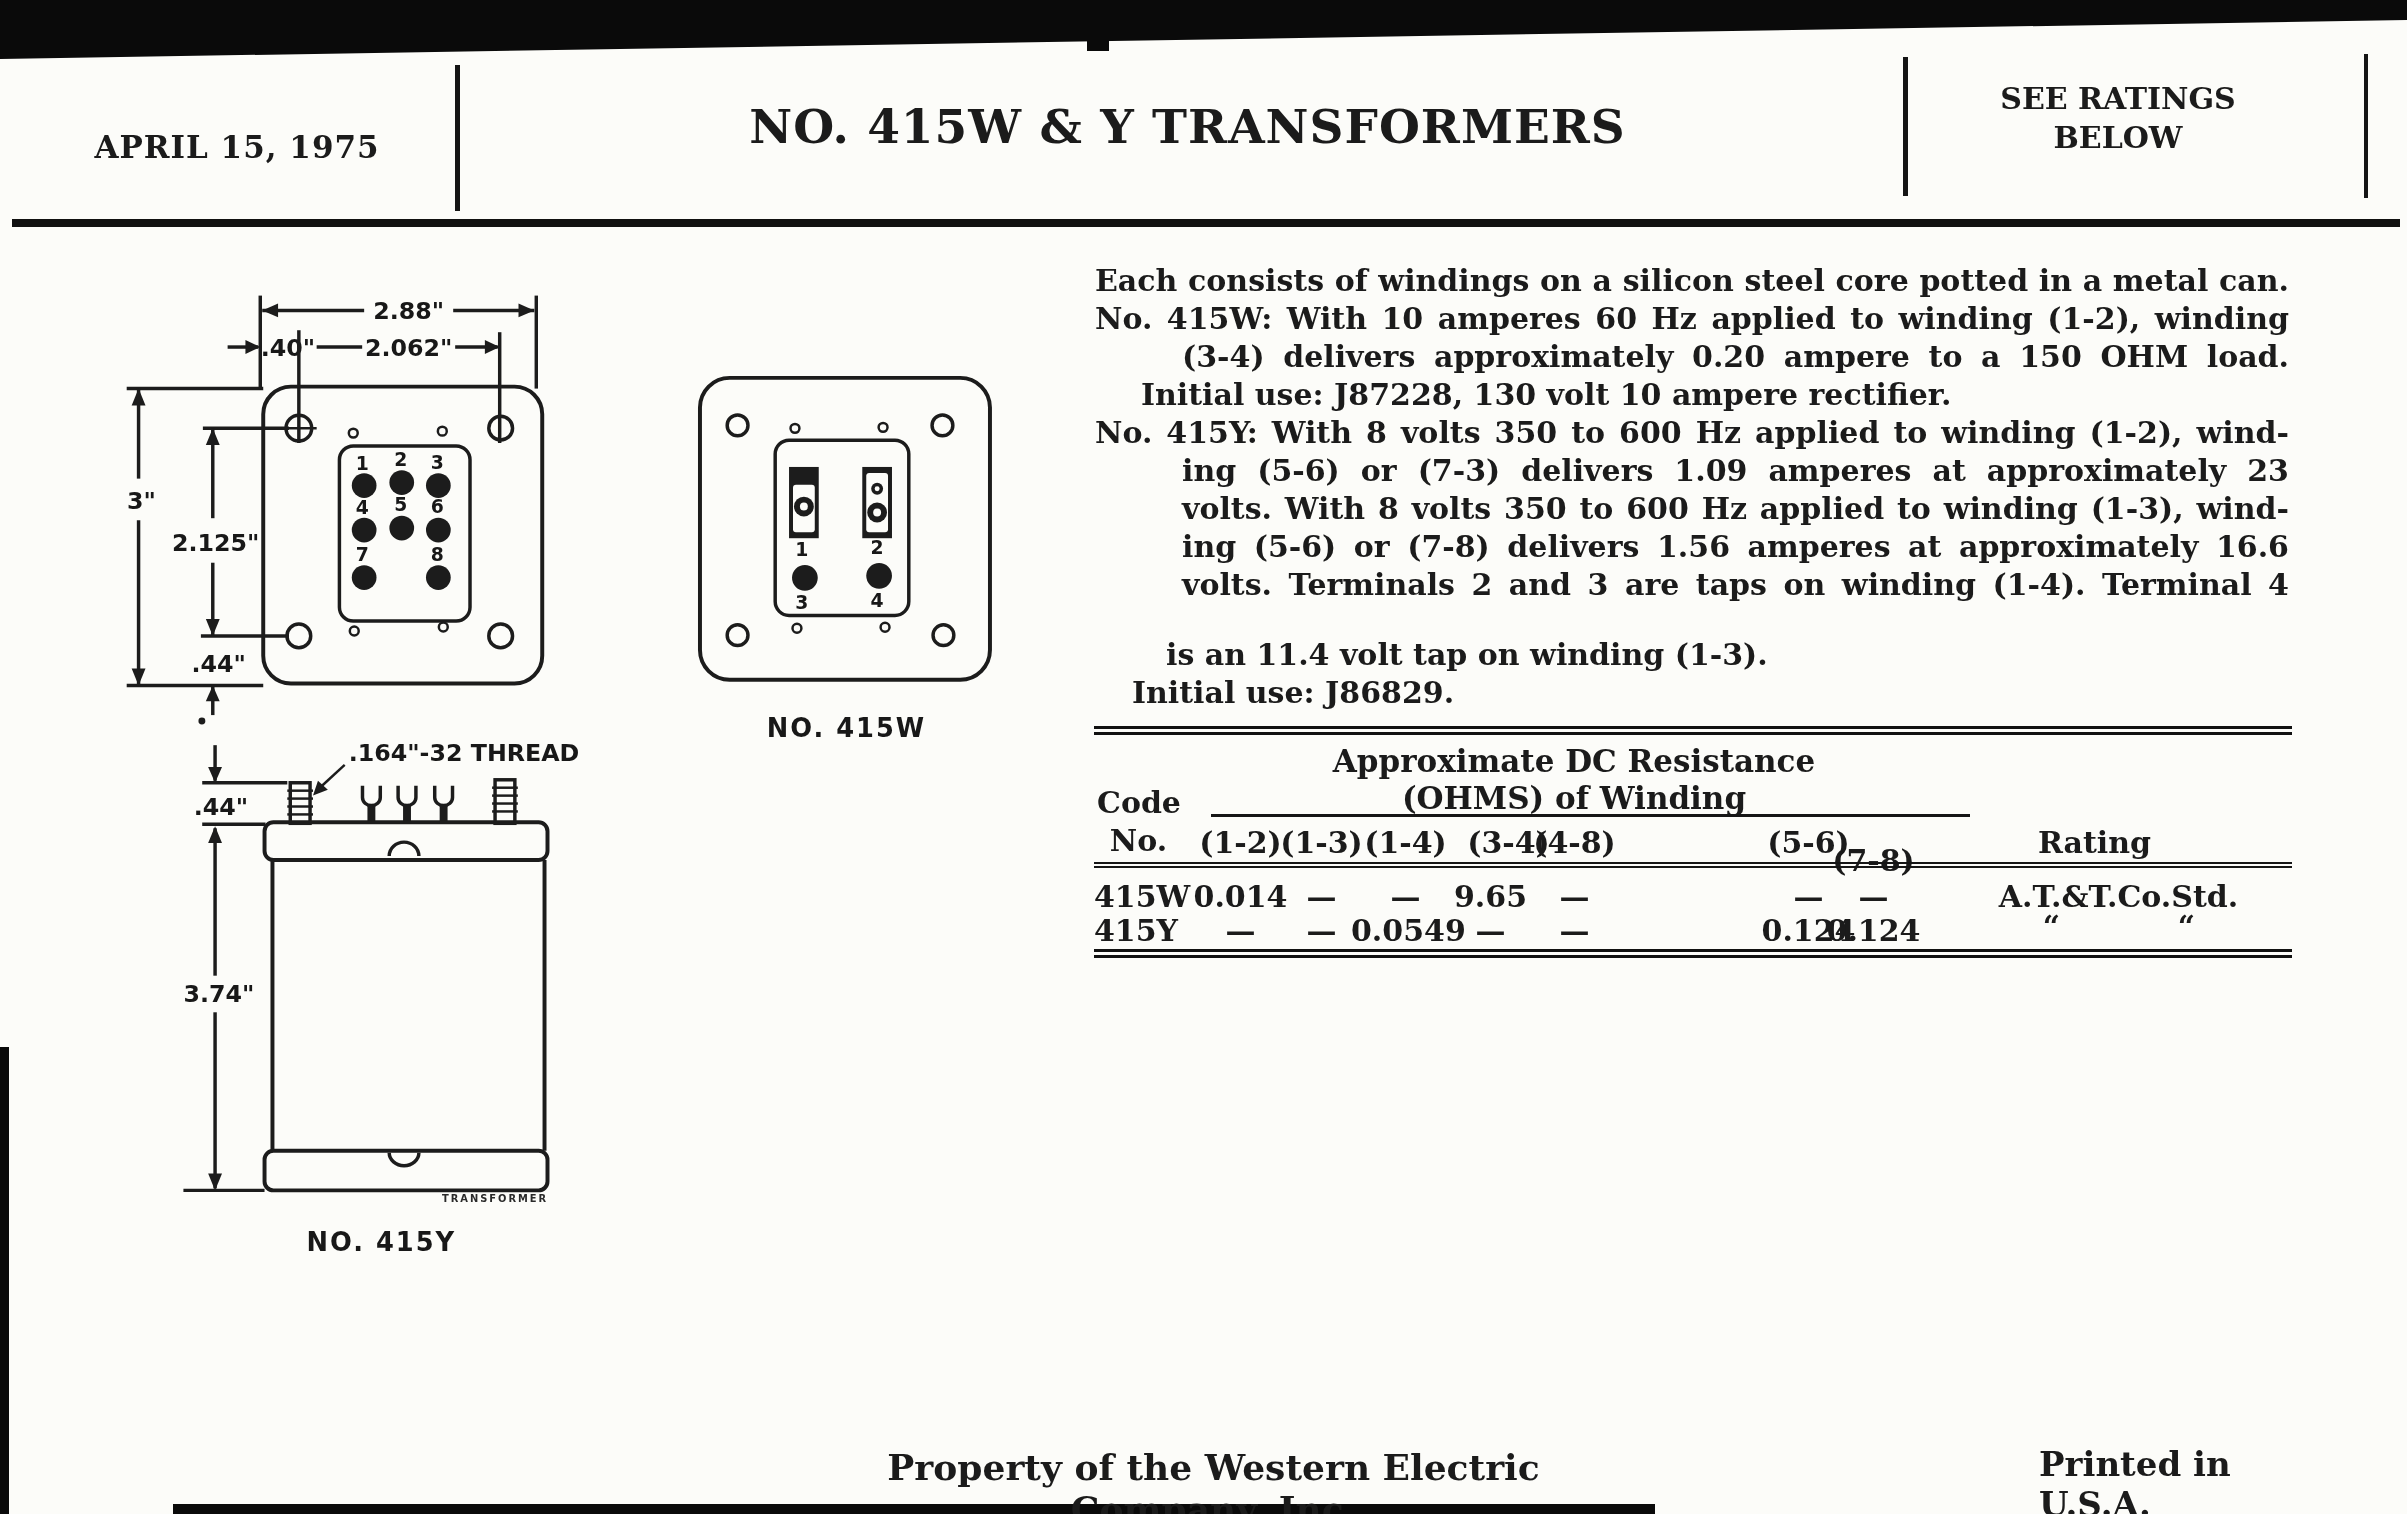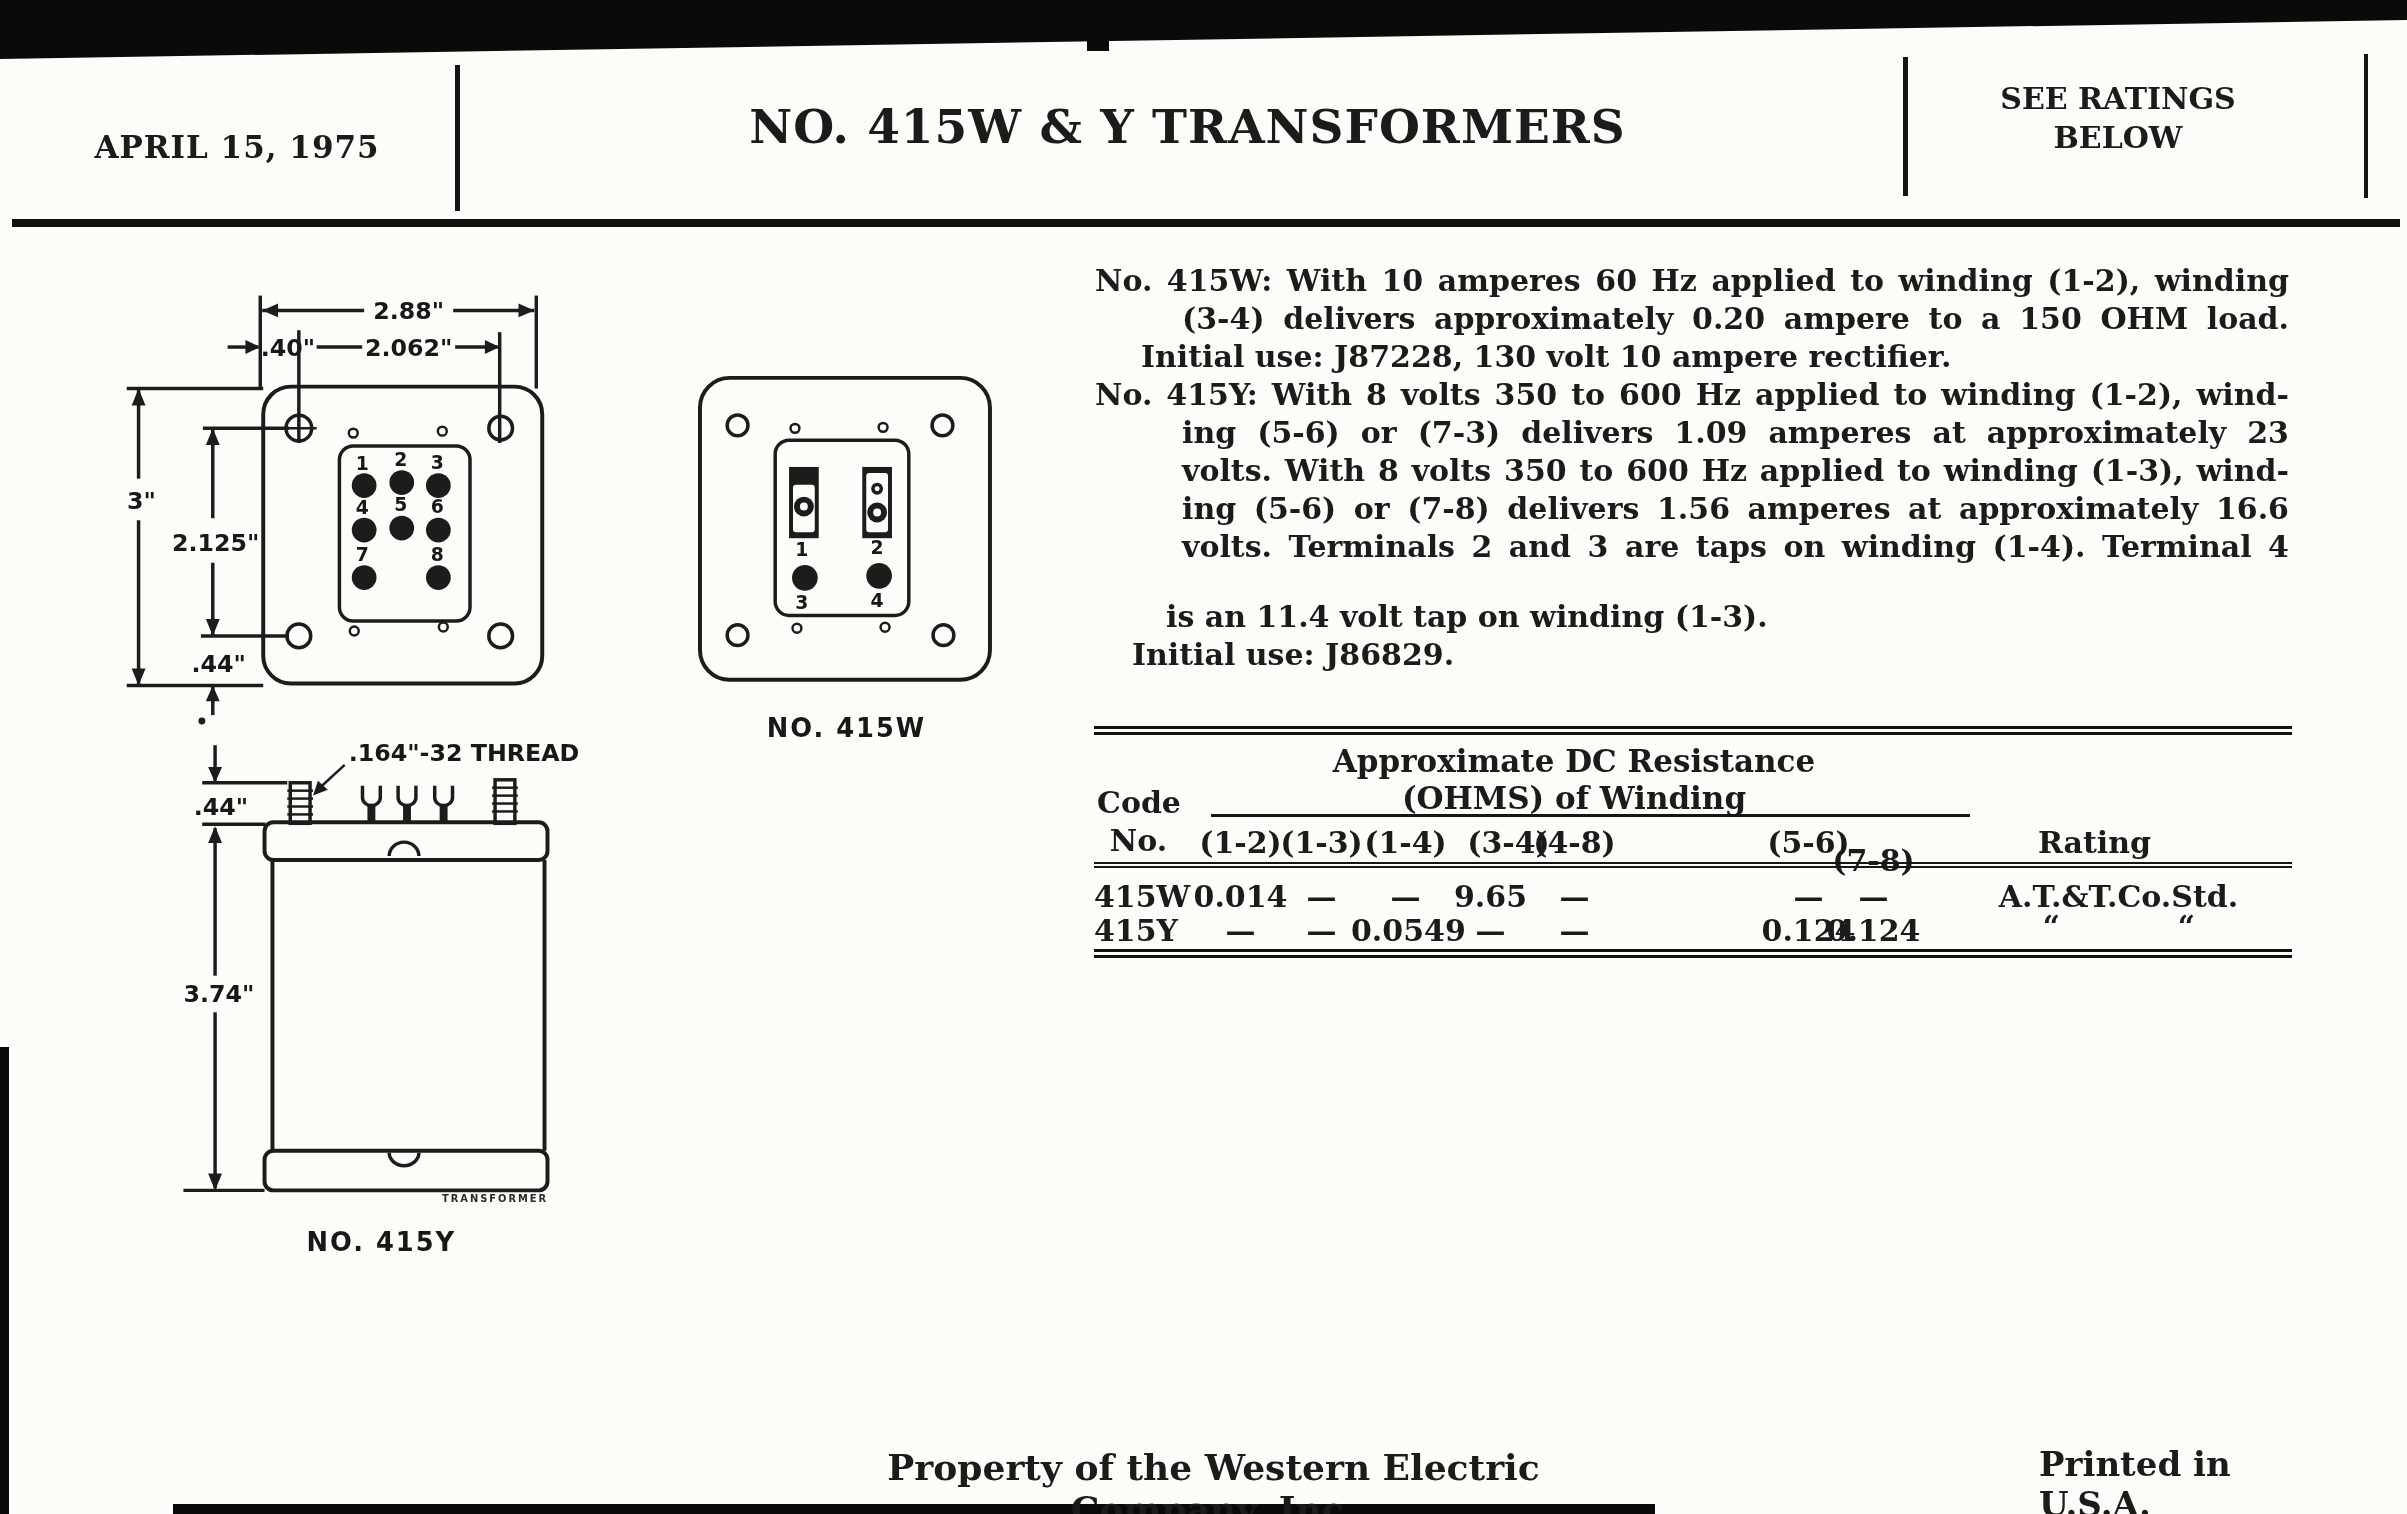--- a/index.html
+++ b/index.html
@@ -263,20 +263,21 @@
       <line class="ln4" x1="275" y1="868" x2="275" y2="1162"></line>
       <line class="ln4" x1="550" y1="868" x2="550" y2="1162"></line>
       <rect class="ln4" x="267" y="1162" width="286" height="40" rx="9"></rect>
       <path class="ln" d="M 393 1164 A 15 13 0 0 0 423 1164"></path>
       <text class="tinytxt" x="500" y="1214" text-anchor="middle">TRANSFORMER</text>
     </g>
     <text class="lbltxt" x="385" y="1263" text-anchor="middle">NO. 415Y</text>
   </svg>
 
   <div class="abs bodyblock">
+    <div class="tl just">Each consists of windings on a silicon steel core potted in a metal can.</div>
     <div class="tl just">No. 415W:  With 10 amperes 60 Hz applied to winding (1-2), winding</div>
     <div class="tl just ind88">(3-4) delivers approximately 0.20 ampere to a 150 OHM load.</div>
     <div class="tl ind46">Initial use:  J87228, 130 volt 10 ampere rectifier.</div>
     <div class="tl just">No. 415Y:  With 8 volts 350 to 600 Hz applied to winding (1-2), wind-</div>
     <div class="tl just ind88">ing (5-6) or (7-3) delivers 1.09 amperes at approximately 23</div>
     <div class="tl just ind88">volts. With 8 volts 350 to 600 Hz applied to winding (1-3), wind-</div>
     <div class="tl just ind88">ing (5-6) or (7-8) delivers 1.56 amperes at approximately 16.6</div>
     <div class="tl just ind88">volts. Terminals 2 and 3 are taps on winding (1-4). Terminal 4</div>
     <div class="tl ind72">is an 11.4 volt tap on winding (1-3).</div>
     <div class="tl ind37">Initial use:  J86829.</div>

